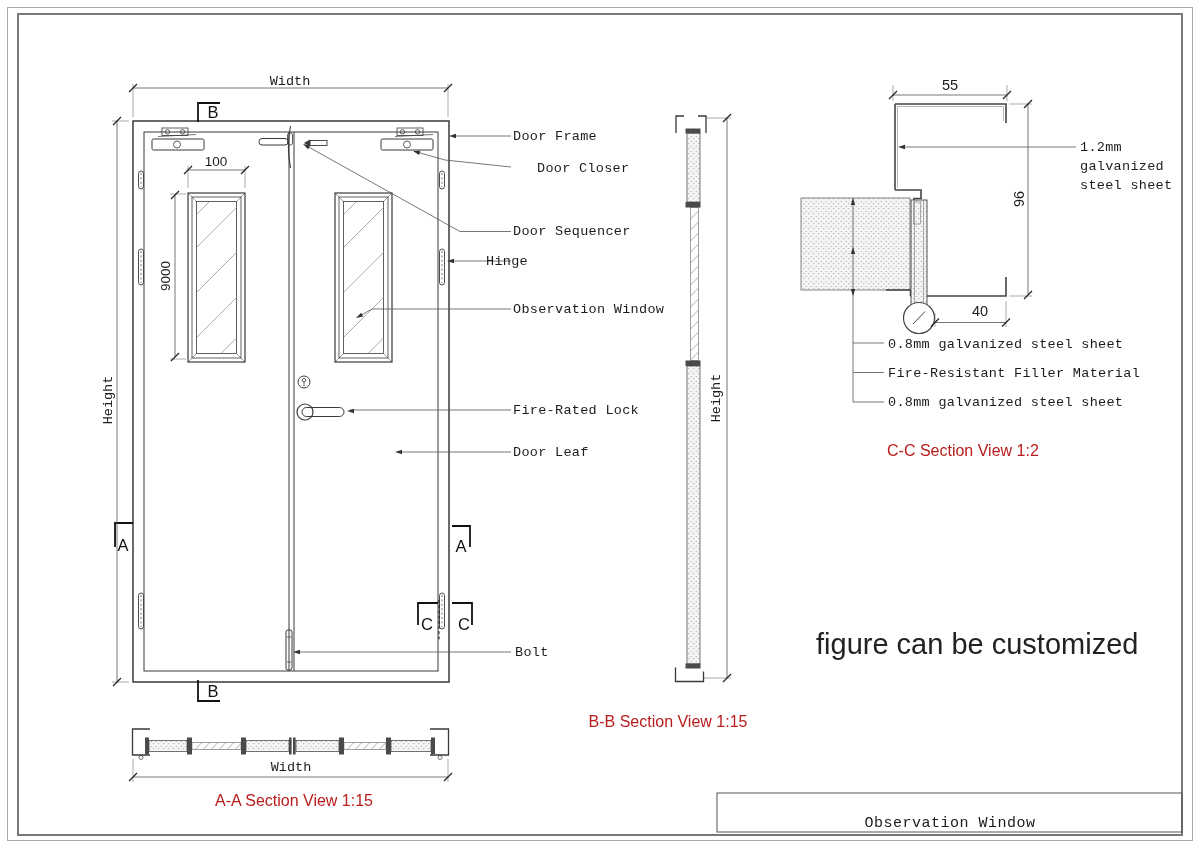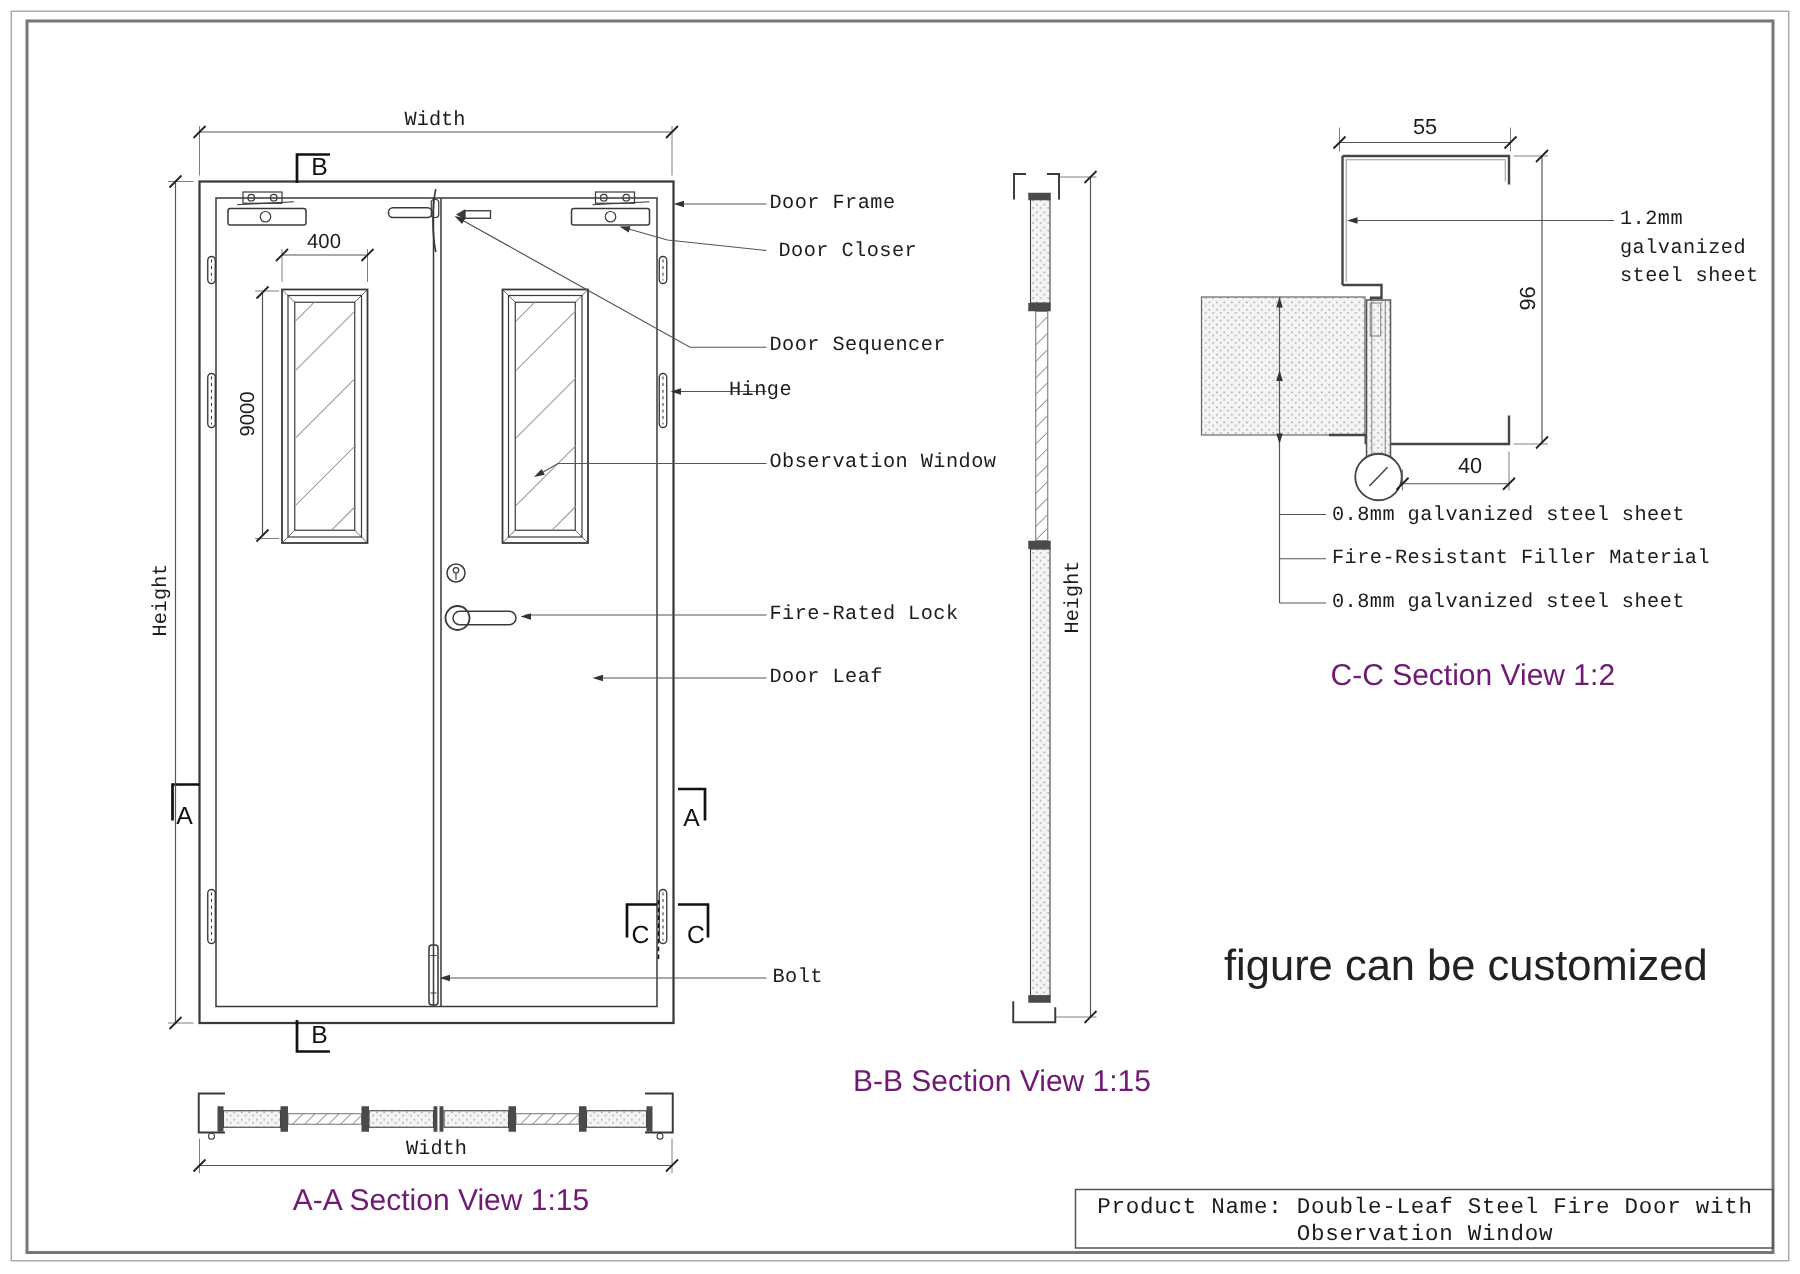--- a/index.html
+++ b/index.html
@@ -9,21 +9,21 @@
   .t{position:absolute;color:#1c1c1c;white-space:nowrap;}
   .mono{font-family:"Liberation Mono","DejaVu Sans Mono",monospace;}
   .sans{font-family:"Liberation Sans",sans-serif;}
   .cc{transform:translate(-50%,-50%);}
   .rot{transform:translate(-50%,-50%) rotate(-90deg);}
   .lv{transform:translateY(-50%);}
   .lbl{font-size:13.5px;letter-spacing:0.3px;}
   .dim{font-size:13.5px;}
   .dimn{font-size:14.5px;}
   .marker{font-size:16.5px;color:#111;}
-  .sectitle{font-size:20px;color:#701a75;}
+  .sectitle{font-size:16px;color:#b91c1c;}
   .note{font-size:29px;line-height:35.5px;color:#222;}
   .product{font-size:15px;color:#1c1c1c;letter-spacing:0.5px;}
 </style>
 </head>
 <body>
 
 <div class="canvas">
 
 <svg width="1200" height="849" viewBox="0 0 1200 849">
   <defs>
@@ -240,32 +240,32 @@
     <path d="M935,322.5 H1006"></path>
     <path d="M1006,301 V327 M935,313 V327" stroke-width="0.5"></path>
     <path d="M931,326.5 L939,318.5 M1002,326.5 L1010,318.5" stroke="#222" stroke-width="1.2"></path>
   </g>
 
   <rect x="717" y="793" width="465" height="39" fill="none" stroke="#555" stroke-width="1"></rect>
 </svg>
 
 <div class="t mono dim cc" style="left:290px;top:81px;">Width</div>
 <div class="t mono dim rot" style="left:108px;top:400px;">Height</div>
-<div class="t sans dim cc" style="left:216px;top:161px;">400</div>
+<div class="t sans dim cc" style="left:216px;top:161px;">100</div>
 <div class="t sans dim rot" style="left:165px;top:276px;">9000</div>
 
 <div class="t sans marker cc" style="left:213px;top:112px;">B</div>
 <div class="t sans marker cc" style="left:213px;top:691px;">B</div>
 <div class="t sans marker cc" style="left:123px;top:545px;">A</div>
 <div class="t sans marker cc" style="left:461px;top:546px;">A</div>
 <div class="t sans marker cc" style="left:427px;top:624px;">C</div>
 <div class="t sans marker cc" style="left:464px;top:624px;">C</div>
 
 <div class="t mono lbl lv" style="left:513px;top:136px;">Door Frame</div>
-<div class="t mono lbl lv" style="left:519px;top:168px;text-align:center;">Door Closer</div>
+<div class="t mono lbl lv" style="left:537px;top:168px;text-align:center;">Door Closer</div>
 <div class="t mono lbl lv" style="left:513px;top:231px;">Door Sequencer</div>
 <div class="t mono lbl lv" style="left:486px;top:261px;text-align:center;">Hinge</div>
 <div class="t mono lbl lv" style="left:513px;top:309px;">Observation Window</div>
 <div class="t mono lbl lv" style="left:513px;top:410px;">Fire-Rated Lock</div>
 <div class="t mono lbl lv" style="left:513px;top:452px;">Door Leaf</div>
 <div class="t mono lbl lv" style="left:515px;top:652px;text-align:right;">Bolt</div>
 
 <div class="t mono dim cc" style="left:291px;top:767px;">Width</div>
 <div class="t sans sectitle cc" style="left:294px;top:801px;">A-A Section View 1:15</div>
 
@@ -278,16 +278,15 @@
 <div class="t mono lbl lv" style="left:1080px;top:147px;">1.2mm</div>
 <div class="t mono lbl lv" style="left:1080px;top:166px;">galvanized</div>
 <div class="t mono lbl lv" style="left:1080px;top:185px;">steel sheet</div>
 <div class="t mono lbl lv" style="left:888px;top:344px;">0.8mm galvanized steel sheet</div>
 <div class="t mono lbl lv" style="left:888px;top:373px;">Fire-Resistant Filler Material</div>
 <div class="t mono lbl lv" style="left:888px;top:402px;">0.8mm galvanized steel sheet</div>
 <div class="t sans sectitle lv" style="left:887px;top:451px;">C-C Section View 1:2</div>
 
 <div class="t sans note" style="left:816px;top:627px;">figure can be customized</div>
 
-<div class="t mono product cc" style="left:950px;top:805px;">Product Name: Double-Leaf Steel Fire Door with</div>
 <div class="t mono product cc" style="left:950px;top:823px;">Observation Window</div>
 
 </div>
 
 </body></html>

